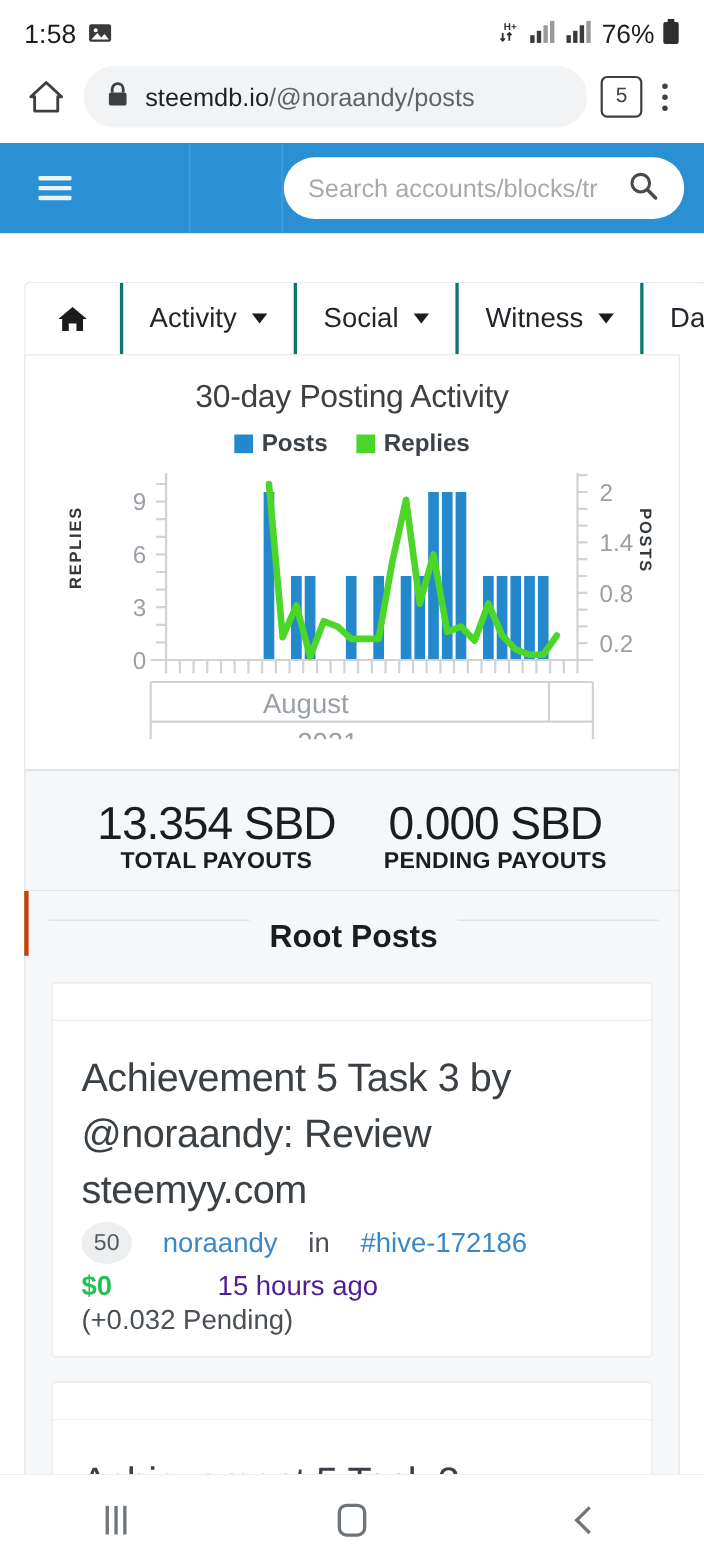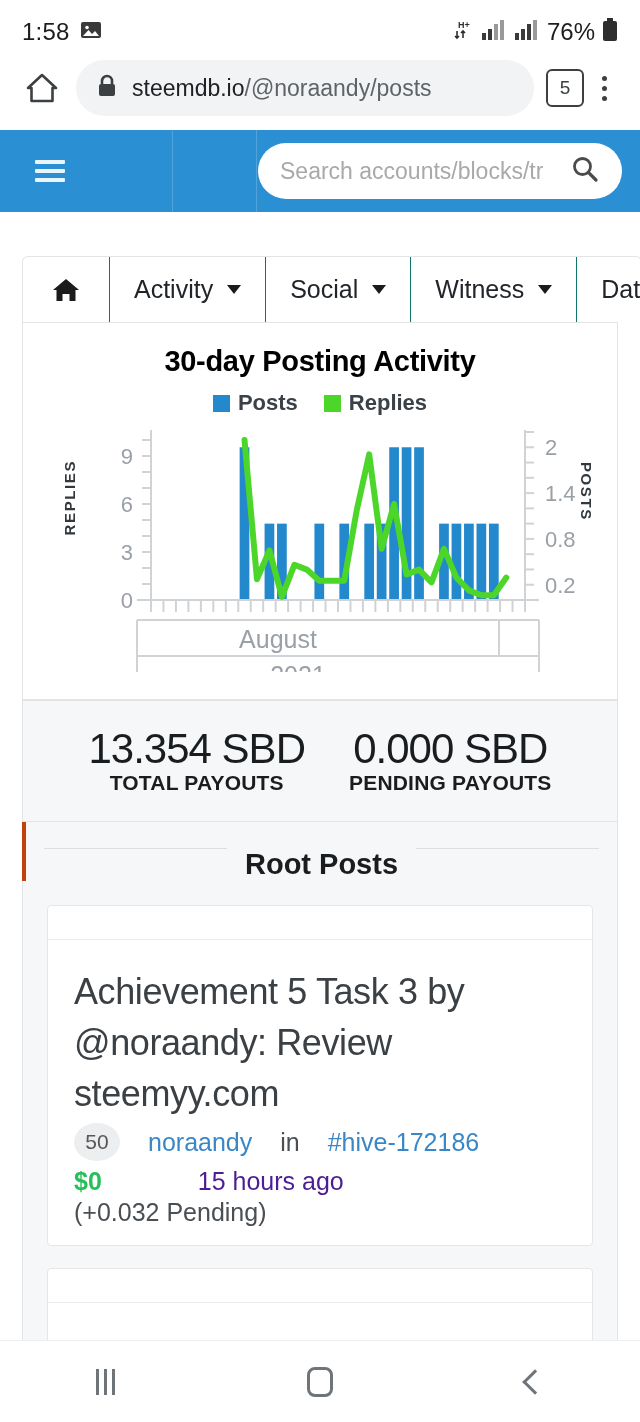--- a/index.html
+++ b/index.html
@@ -91,21 +91,21 @@
     background: #fff;
     height: 66px;
     overflow: hidden;
     position: relative;
     width: 620px;
   }
   .tab {
     display: flex; align-items: center; justify-content: center;
     gap: 14px;
     padding: 0 24px;
-    border-right: 1px solid #0f766e;
+    border-right: 3px solid #0f766e;
     font-size: 25px; color: #212529;
     white-space: nowrap;
   }
   .tab.home { padding: 0 28px; }
   .caret {
     width: 0; height: 0;
     border-left: 7px solid transparent;
     border-right: 7px solid transparent;
     border-top: 9px solid #1b1b1b;
     display: block;
@@ -113,21 +113,21 @@
 
   
   .chartcard {
     border: 1px solid #e2e4e6;
     background: #fff;
     padding: 22px 10px 14px 10px;
     height: 378px;
   }
   .chart-title {
     text-align: center;
-    font-size: 29px; font-weight: bold; color: #000000;
+    font-size: 29px; font-weight: normal; color: #404040;
     letter-spacing: -.3px;
     margin-bottom: 12px;
   }
   .legend { display: flex; justify-content: center; align-items: center; gap: 26px; margin-bottom: 6px; }
   .legend-item { display: flex; align-items: center; gap: 8px; font-size: 22px; font-weight: bold; color: #3b4148; }
   .swatch { width: 17px; height: 17px; display: block; }
 
   .plotbox { position: relative; height: 250px; }
   .plotbox svg { display: block; }
   .axis-title {
@@ -137,21 +137,21 @@
     writing-mode: vertical-rl;
   }
   .axis-title.left { left: 28px; top: 38px; transform: rotate(180deg); }
   .axis-title.right { right: 12px; top: 40px; }
 
   
   .payouts {
     border: 1px solid #e2e4e6;
     background: #f6f7f8;
     display: flex; justify-content: center; gap: 44px;
-    padding: 26px 0 26px 0;
+    padding: 26px 0 14px 0;
   }
   .payout { text-align: center; }
   .payout-val { font-size: 42px; color: #1a1d20; letter-spacing: -1px; line-height: 1.05; }
   .payout-label { font-size: 21px; font-weight: bold; color: #1a1d20; letter-spacing: .2px; }
 
   
   .sectionhead {
     display: flex; align-items: flex-start; gap: 18px;
     padding: 26px 18px 0 18px;
     background: #f6f7f8;

